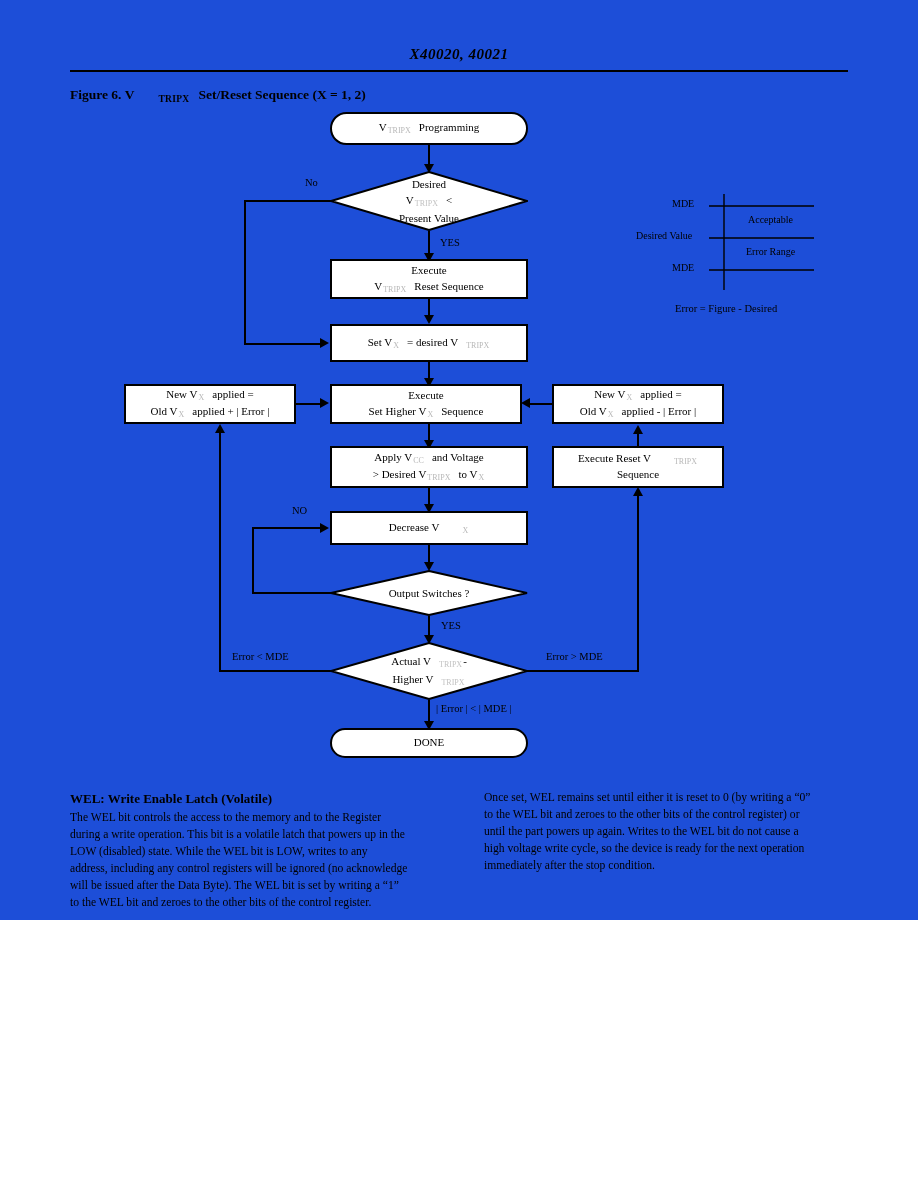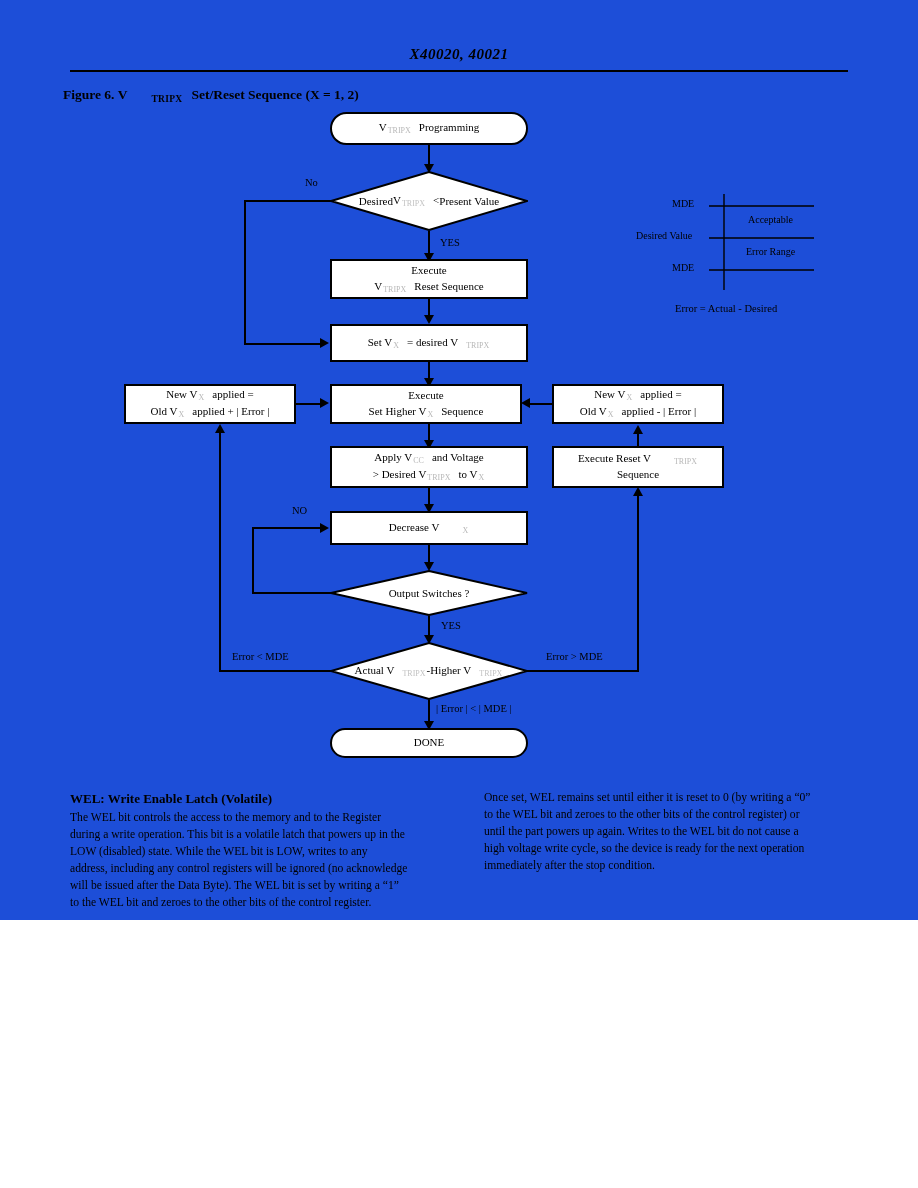--- a/index.html
+++ b/index.html
@@ -37,21 +37,21 @@
     left: 70px;
     top: 70px;
     width: 778px;
     height: 2px;
     background: #000;
   }
 
   
   .fig-title {
     position: absolute;
-    left: 63px;
+    left: 70px;
     top: 87px;
     font-weight: bold;
     font-size: 13.5px;
     white-space: nowrap;
   }
   .fig-title .sub {
     font-size: 9.5px;
     vertical-align: -0.28em;
     letter-spacing: 0.3px;
     padding: 0 2px;
@@ -87,21 +87,21 @@
   }
 
   
   .diamond-wrap { position: absolute; }
   .diamond-wrap svg { display: block; }
   .diamond-label {
     position: absolute;
     left: 0; top: 0;
     width: 100%; height: 100%;
     display: flex;
-    flex-direction: row;
+    flex-direction: column;
     align-items: center;
     justify-content: center;
     font-size: 11px;
     line-height: 1.5;
     text-align: center;
     white-space: nowrap;
     pointer-events: none;
   }
   .diamond-label .sub {
     font-size: 8px;
@@ -402,21 +402,21 @@
       <line x1="95" y1="16" x2="200" y2="16" stroke="#000000" stroke-width="1.4"></line>
       <line x1="95" y1="48" x2="200" y2="48" stroke="#000000" stroke-width="1.4"></line>
       <line x1="95" y1="80" x2="200" y2="80" stroke="#000000" stroke-width="1.4"></line>
     </svg>
     <div class="lbl" style="left:58px; top:8px;">MDE</div>
     <div class="lbl" style="left:22px; top:40px;">Desired Value</div>
     <div class="lbl" style="left:58px; top:72px;">MDE</div>
     <div class="lbl" style="left:134px; top:24px;">Acceptable</div>
     <div class="lbl" style="left:132px; top:56px;">Error Range</div>
   </div>
-  <div class="mde-caption" style="left:675px; top:303px;">Error = Actual - Desired</div>
+  <div class="mde-caption" style="left:675px; top:303px;">Error = Figure - Desired</div>
 
   <div class="col" style="left:70px; top:789px;">
     <h3>WEL: Write Enable Latch (Volatile)</h3>
     <p>The WEL bit controls the access to the memory and to the Register during a write operation. This bit is a volatile latch that powers up in the LOW (disabled) state. While the WEL bit is LOW, writes to any address, including any control registers will be ignored (no acknowledge will be issued after the Data Byte). The WEL bit is set by writing a “1” to the WEL bit and zeroes to the other bits of the control register.</p>
   </div>
   <div class="col" style="left:484px; top:789px;">
     <p>Once set, WEL remains set until either it is reset to 0 (by writing a “0” to the WEL bit and zeroes to the other bits of the control register) or until the part powers up again. Writes to the WEL bit do not cause a high voltage write cycle, so the device is ready for the next operation immediately after the stop condition.</p>
   </div>
 
   <div class="rule-bottom"></div>

